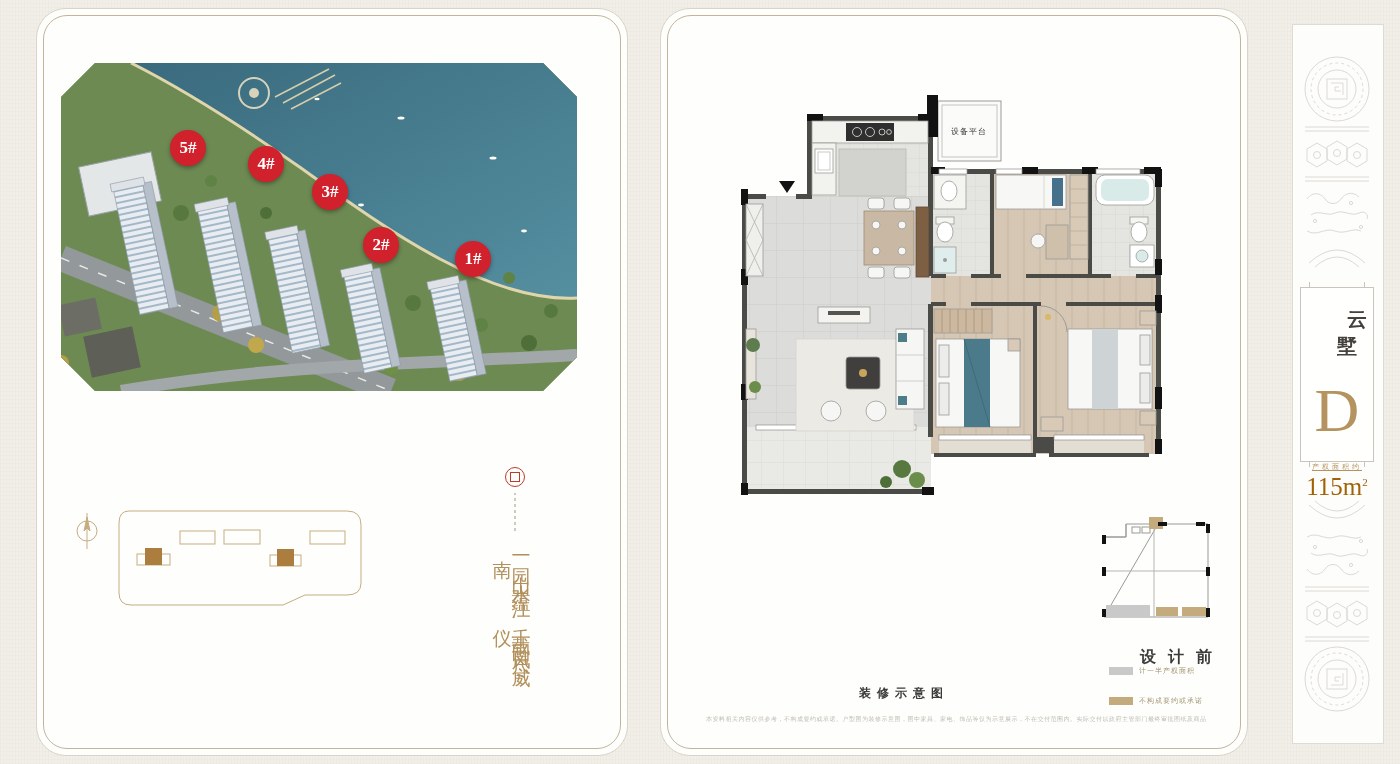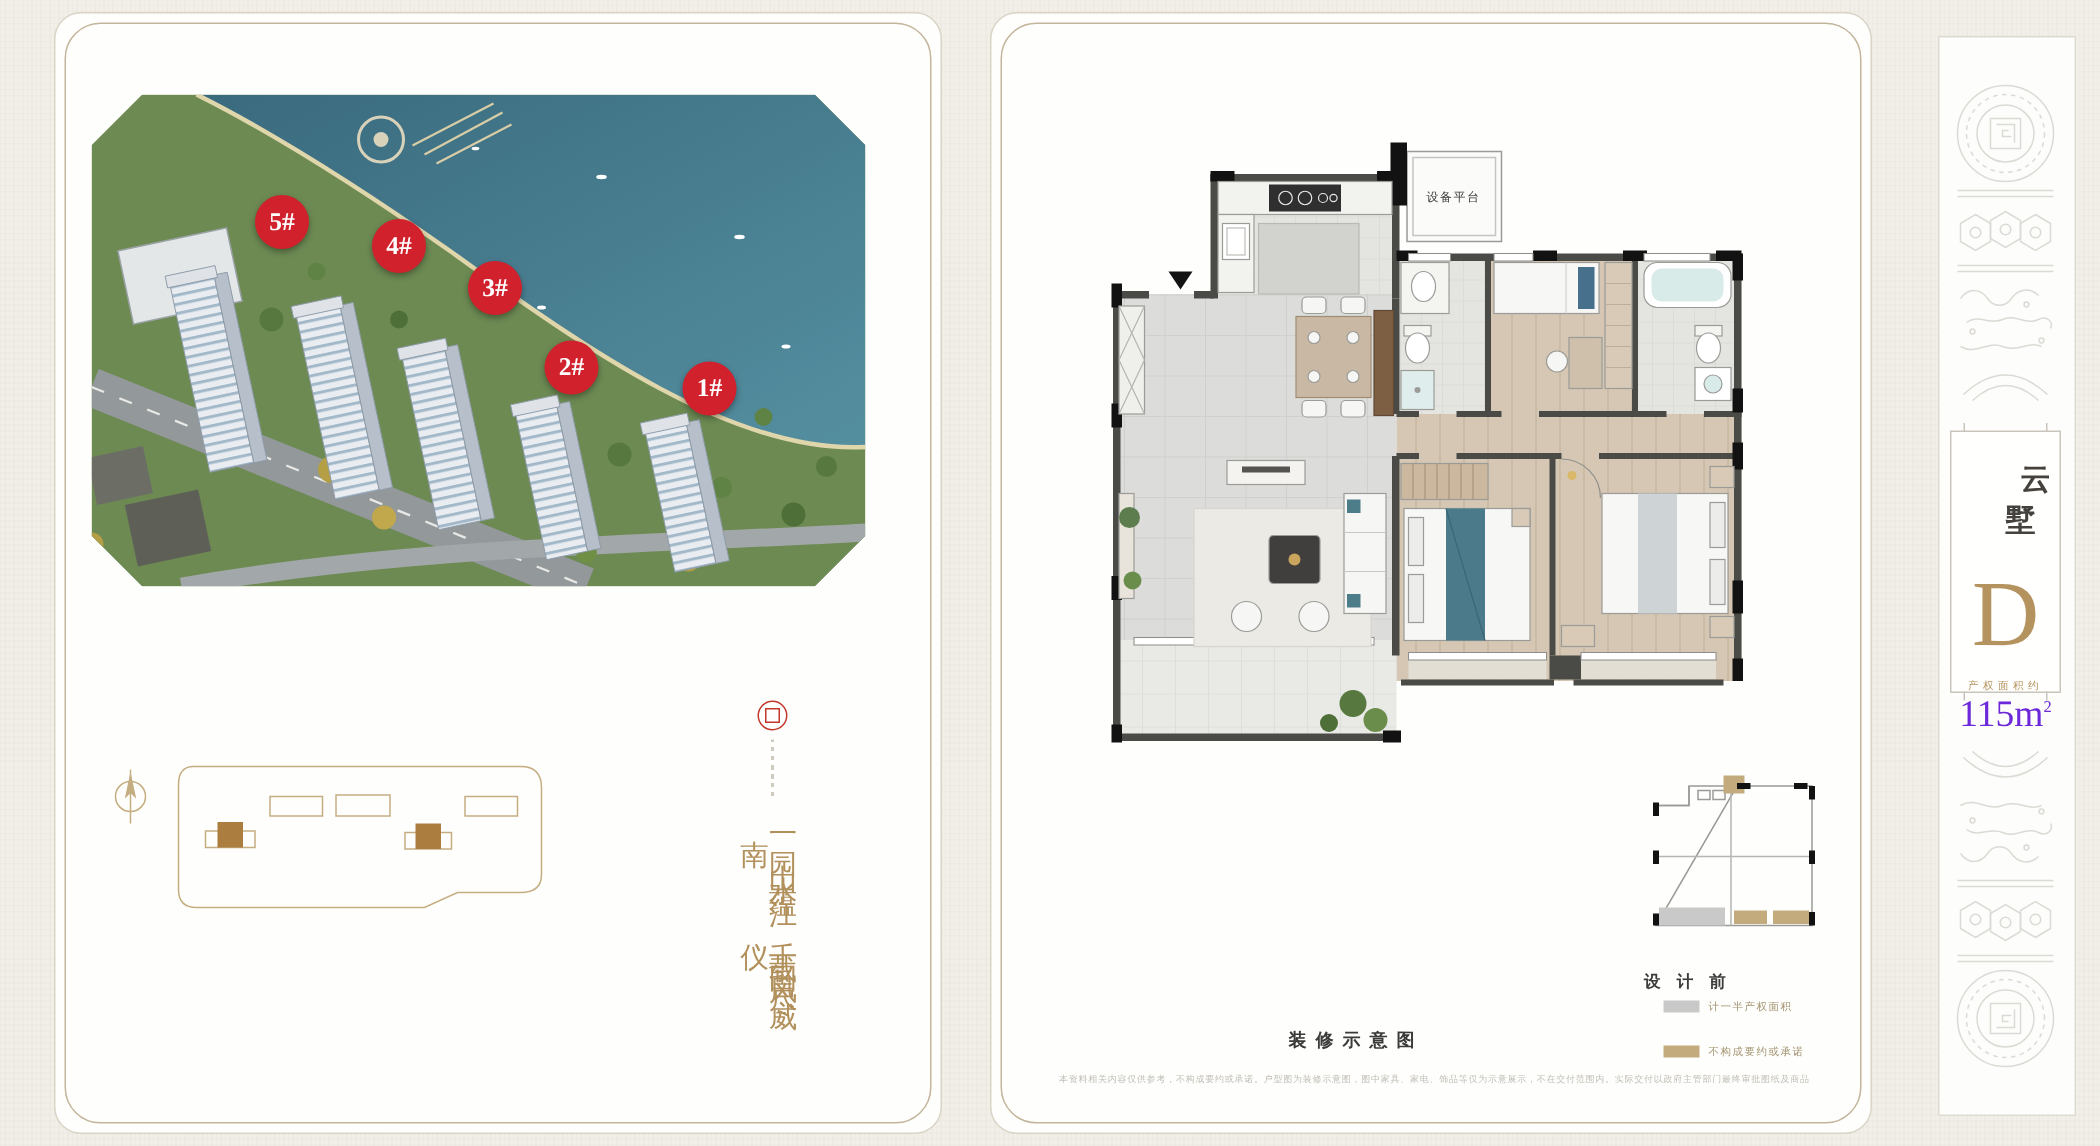--- a/index.html
+++ b/index.html
@@ -6,21 +6,21 @@
   body{
     width:1400px;height:764px;position:relative;overflow:hidden;
     font-family:"Liberation Serif", serif;
     background:
       repeating-linear-gradient(90deg, rgba(190,185,170,.08) 0 1px, transparent 1px 3px),
       repeating-linear-gradient(0deg, rgba(190,185,170,.06) 0 1px, transparent 1px 4px),
       #f1efe8;
   }
   .panel{
     position:absolute;top:8px;height:746px;background:#fefefc;
-    border:1px solid #d9d4c6;border-radius:18px;
+    border:1px solid #d9d4c6;border-radius:30px;
   }
   .panel::before{
     content:"";position:absolute;inset:6px;border:1px solid #c3b59c;
     border-radius:24px;pointer-events:none;
   }
   .panel-left{left:36px;width:590px;}
   .panel-mid{left:660px;width:586px;}
 
   
   .photo{
@@ -57,22 +57,22 @@
   }
 
   
   .floorplan{position:absolute;left:35px;top:80px;}
   .fp-caption{
     position:absolute;left:163px;top:652px;width:160px;text-align:center;
     font-size:12px;color:#3a3a38;letter-spacing:6px;font-weight:bold;margin-top:24px;
   }
   .miniplan{position:absolute;left:435px;top:500px;}
   .mini-title{
-    position:absolute;left:435px;top:638px;width:120px;text-align:left;
-    font-size:11px;color:#3c3c3a;letter-spacing:4px;font-weight:bold;
+    position:absolute;left:435px;top:638px;width:120px;text-align:right;
+    font-size:16px;color:#3c3c3a;letter-spacing:4px;font-weight:bold;
   }
   .legend{position:absolute;left:448px;top:657px;display:flex;flex-direction:column;gap:20px;}
   .legend-row{display:flex;align-items:center;gap:6px;}
   .legend-swatch{width:24px;height:8px;}
   .legend-swatch.gray{background:#c9c9c9;}
   .legend-swatch.tan{background:#c3ab7e;}
   .legend-label{font-size:7px;color:#a2936f;letter-spacing:1px;}
   .disclaimer{
     position:absolute;left:45px;top:706px;width:500px;font-size:6px;color:#c0bdb5;
     white-space:nowrap;overflow:hidden;letter-spacing:.5px;
@@ -89,22 +89,22 @@
   .unit-card{
     position:absolute;left:7px;top:262px;width:72px;height:173px;background:#fffffe;
     border:1px solid #c9c5bc;display:flex;flex-direction:column;align-items:center;
   }
   .unit-card .tick{position:absolute;width:1px;height:6px;background:#c9c5bc;}
   .tick.tl{left:8px;top:-6px;} .tick.tr{right:8px;top:-6px;}
   .tick.bl{left:8px;bottom:-6px;} .tick.br{right:8px;bottom:-6px;}
   .series{margin-top:18px;font-size:20px;color:#45423d;letter-spacing:10px;text-indent:10px;font-weight:bold;margin-left:40px;}
   .card-rule{width:48px;height:1px;background:#bb9a66;margin:12px 0 4px;}
   .unit-letter{font-size:62px;line-height:1.1;color:#b5935f;}
-  .area-label{font-size:7px;color:#b5935f;letter-spacing:3px;margin-top:8px;}
-  .area-value{font-size:25px;color:#6d28d9;line-height:1;margin-top:2px;}
+  .area-label{font-size:7px;color:#b5935f;letter-spacing:3px;margin-top:18px;text-decoration:underline;}
+  .area-value{font-size:25px;color:#a16207;line-height:1;margin-top:2px;}
   .area-value sup{font-size:11px;}
 </style>
 </head>
 <body>
 
 <div class="panel panel-left">
 
   <div class="photo">
     <svg width="516" height="328" viewBox="0 0 516 328">
       <defs>

